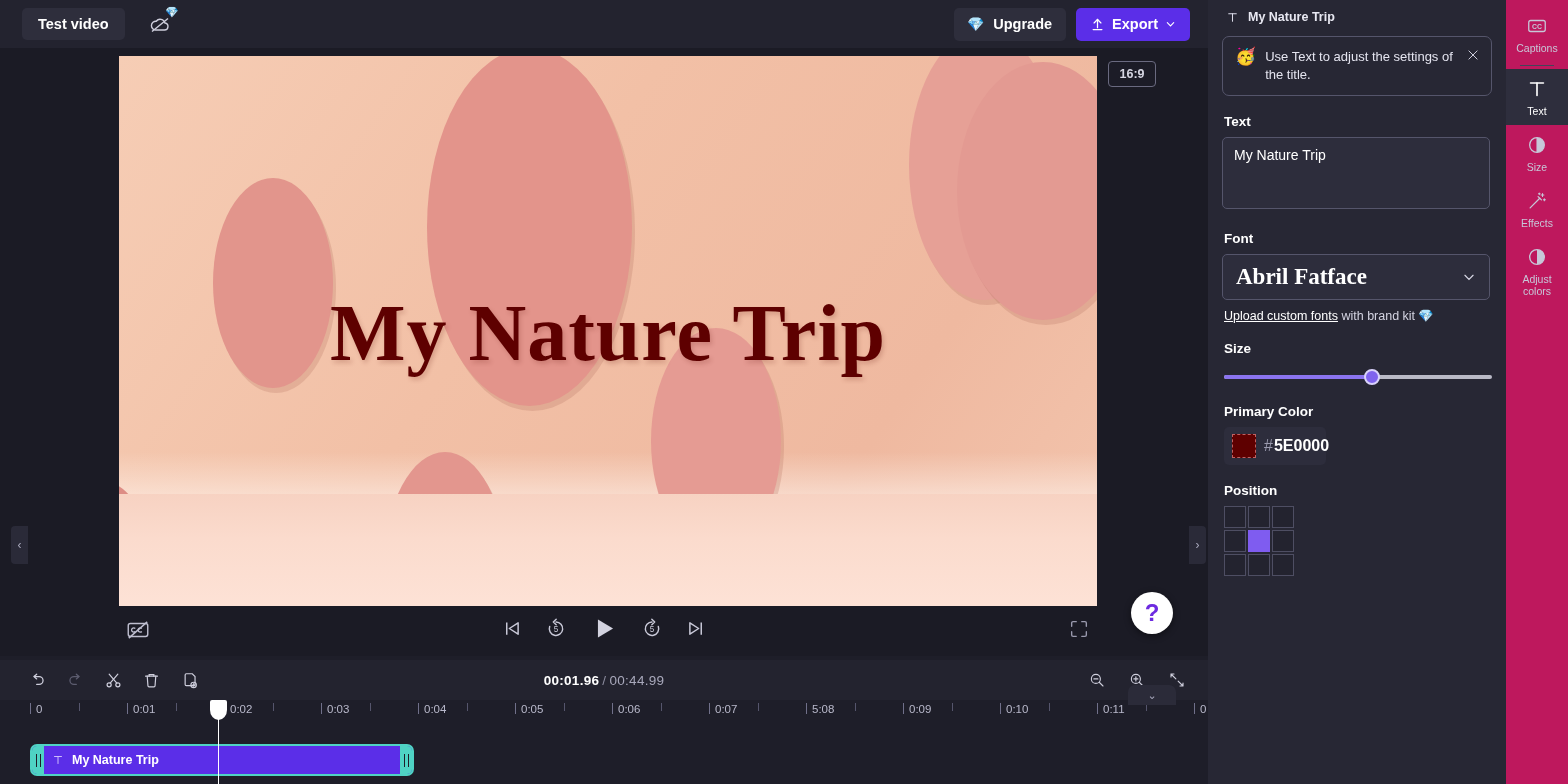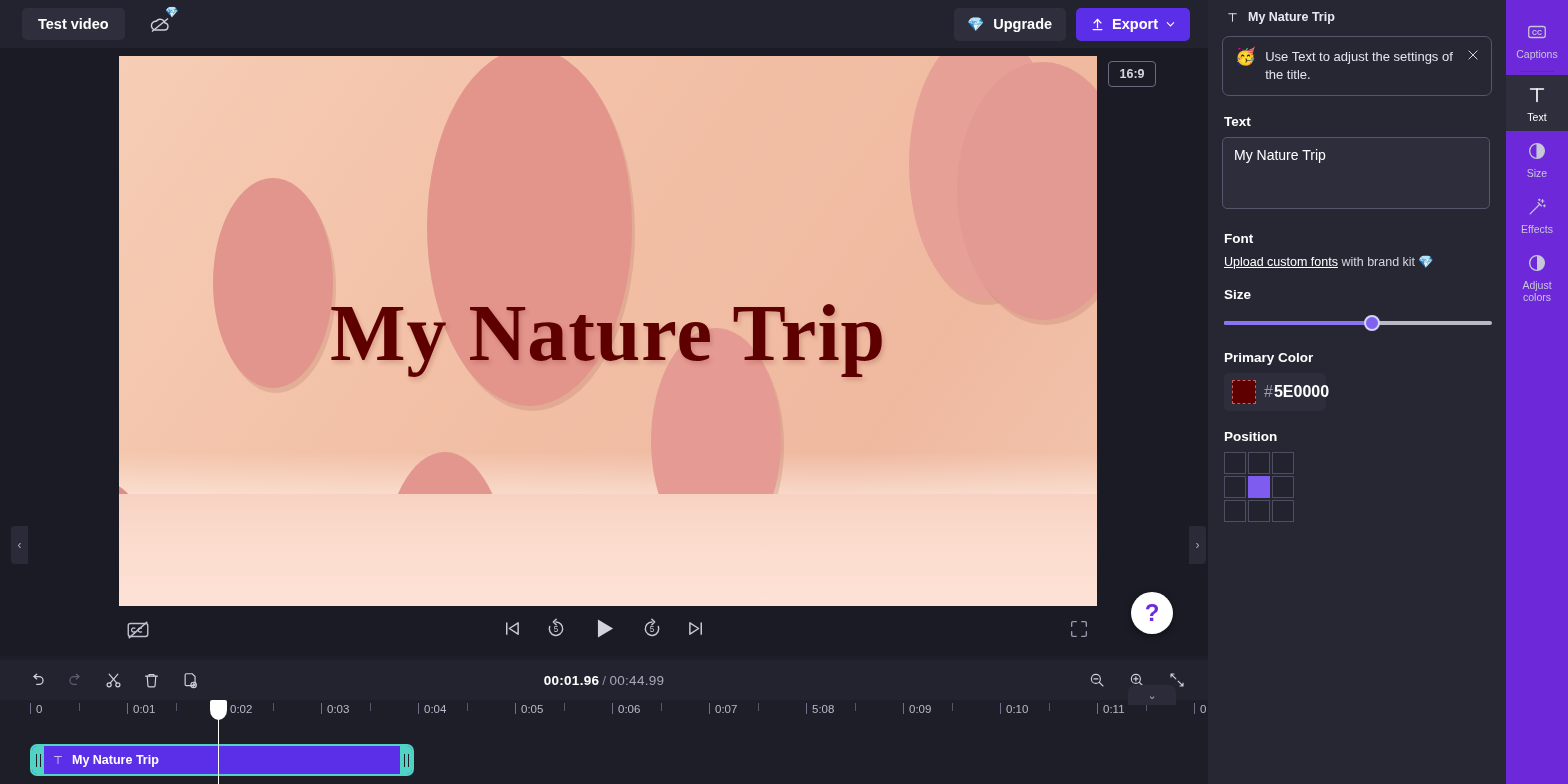--- a/index.html
+++ b/index.html
@@ -199,21 +199,21 @@
   .swatch { width: 24px; height: 24px; background: #5E0000; border: 1px dashed #c06060; flex: 0 0 auto; }
   .hex-text { font-size: 16px; color: #ffffff; font-weight: 600; }
   .hex-hash { color: #9a9aae; font-weight: 400; margin-right: 1px; }
   .pos-grid { display: grid; grid-template-columns: repeat(3, 22px); grid-gap: 2px; margin-left: 2px; }
   .pos-cell { width: 22px; height: 22px; background: #23232f; border: 1px solid #4e4e63; cursor: pointer; }
   .pos-cell.active { background: #7f5cf0; border-color: #7f5cf0; }
 
   
   .rail {
     position: absolute; left: 1506px; top: 0; width: 62px; height: 784px;
-    background: #6d28d9; padding-top: 12px;
+    background: #be185d; padding-top: 6px;
   }
   .rail-item {
     width: 62px; padding: 9px 2px 8px; display: flex; flex-direction: column;
     align-items: center; gap: 5px; color: #c7c7d8; cursor: pointer;
   }
   .rail-item.active { background: #2e2e3d; color: #ffffff; }
   .rail-label { font-size: 10.5px; line-height: 1.15; text-align: center; }
   .rail-div { width: 34px; height: 1px; background: #44445a; margin: 3px auto; }
   svg { display: block; }
 </style>
@@ -533,20 +533,26 @@
           <line x1="5" y1="5" x2="19" y2="19"></line>
             <line x1="19" y1="5" x2="5" y2="19"></line>
         </svg>
       </span>
     </div>
 
     <div class="field-label">Text</div>
     <textarea class="text-area" style="">My Nature Trip</textarea>
 
     <div class="field-label">Font</div>
+    <div class="font-select">
+      <span class="font-name">Abril Fatface</span>
+      <svg width="14" height="14" viewBox="0 0 24 24" fill="none" stroke="#d7d7e5" stroke-width="2" stroke-linecap="round">
+        <path d="M5 9l7 7 7-7"></path>
+      </svg>
+    </div>
 
     <div class="upload-line">
       <span class="upload-link">Upload custom fonts</span>
       <span>with brand kit</span>
       <span>💎</span>
     </div>
 
     <div class="field-label">Size</div>
     <div class="slider-row">
       <div class="slider-track"></div>

